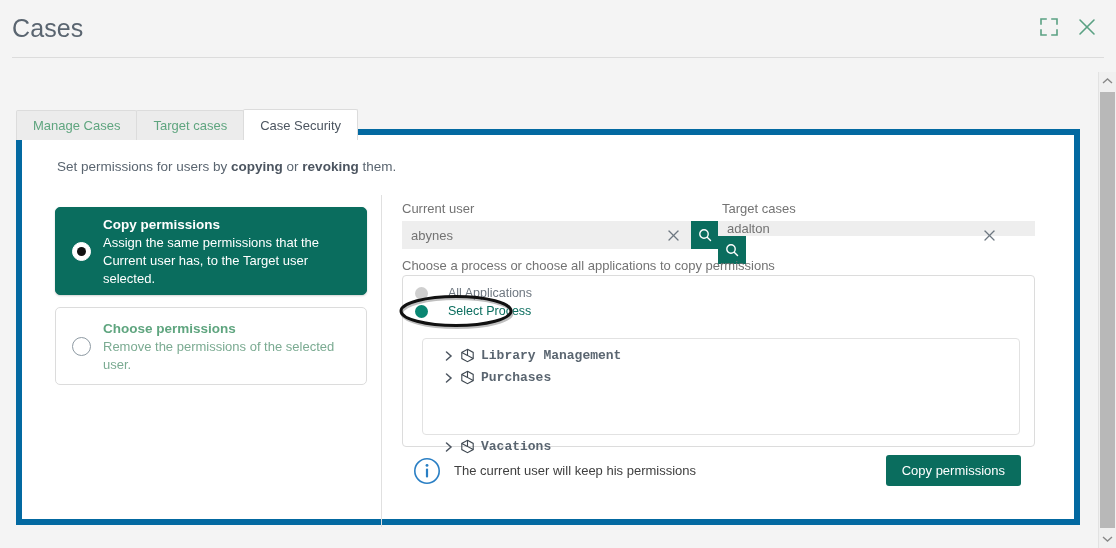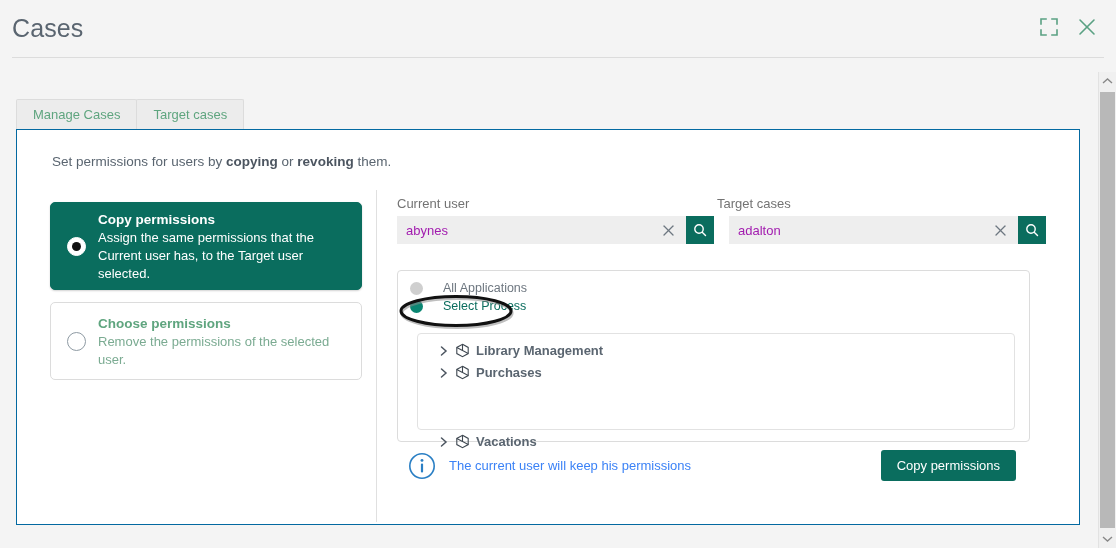--- a/index.html
+++ b/index.html
@@ -45,41 +45,41 @@
   .sb-arrow.up { top: 0; }
   .sb-arrow.down { bottom: 0; }
   .sb-arrow svg { display: block; }
   .sb-thumb {
     position: absolute; left: 1px; top: 20px; width: 15px; height: 436px;
     background: #b8b8b8; cursor: pointer;
   }
 
   
   .tabs {
-    position: absolute; left: 16px; top: 99px;
+    position: absolute; left: 16px; top: 109px;
     display: flex; align-items: flex-end; z-index: 3; text-align: center;
   }
   .tab {
     height: 30px; padding: 0 16px;
     display: flex; align-items: center;
     font-size: 13px; color: #5fa57f;
     background: #ececec; border: 1px solid #dcdcdc;
     border-bottom: none; margin-right: -1px; cursor: pointer;
     border-radius: 2px 2px 0 0;
   }
   .tab.active {
     background: #ffffff; color: #4c5560;
     height: 31px; border-color: #dcdcdc; position: relative; z-index: 2;
   }
 
   
   .card {
     position: absolute; left: 16px; top: 129px;
     width: 1064px; height: 396px;
-    background: #ffffff; border: 1px solid #0369a1;
+    background: #ffffff; border: 6px solid #0369a1;
   }
   .intro {
     position: absolute; left: 35px; top: 24px;
     font-size: 13.5px; color: #5a6570;
   }
   .intro b { font-weight: bold; color: #4c5560; }
 
   .col-divider {
     position: absolute; left: 359px; top: 60px; width: 1px; height: 332px;
     background: #e0e0e0;
@@ -122,24 +122,24 @@
     position: absolute; font-size: 13px; color: #737373;
   }
   .lbl-current { left: 0; top: 66px; }
   .lbl-target  { left: 320px; top: 66px; }
 
   .search-field {
     position: absolute; height: 28px; width: 317px;
     display: flex; align-items: stretch;
   }
   .sf-current { left: 0; top: 86px; }
-  .sf-target  { left: 332px; top: 86px; }
+  .sf-target  { left: 316px; top: 86px; flex-direction: column; }
   .sf-input {
     flex: 1 1 auto; background: #eeeeee; border: none;
-    padding: 0 20px 0 9px; font-size: 13px; color: #a21caf;
+    padding: 0 20px 0 9px; font-size: 13px; color: #737373;
     font-family: "Liberation Sans", sans-serif; outline: none;
   }
   .sf-clear {
     position: absolute; right: 34px; top: 0; height: 28px; width: 24px;
     display: flex; align-items: center; justify-content: center;
     cursor: pointer;
   }
   .sf-btn {
     flex: 0 0 28px; width: 28px; background: #0a6d5e;
     display: flex; align-items: center; justify-content: center;
@@ -175,32 +175,32 @@
   }
   .tree-item {
     position: absolute; left: 20px; display: flex; align-items: center;
     cursor: pointer;
   }
   .tree-item.i0 { top: 9px; }
   .tree-item.i1 { top: 31px; text-align: center; }
   .tree-item.i2 { top: 54px; margin-top: 46px; }
   .tw-chevron { width: 12px; height: 14px; margin-right: 5px; flex: 0 0 auto; }
   .tw-icon { width: 15px; height: 15px; margin-right: 6px; flex: 0 0 auto; }
-  .tw-label { font-size: 13px; font-weight: bold; color: #5a6570; }
+  .tw-label { font-size: 13px; font-weight: bold; color: #5a6570; font-family: Liberation Mono, monospace; }
 
   .footer-row {
     position: absolute; left: 0; top: 322px; width: 633px; height: 32px;
   }
   .info-icon {
     position: absolute; left: 11px; top: 0; width: 28px; height: 28px;
     cursor: pointer;
   }
   .info-text {
     position: absolute; left: 52px; top: 6px;
-    font-size: 13px; color: #3b82f6;
+    font-size: 13px; color: #404040;
   }
   .copy-btn {
     position: absolute; right: 14px; top: -2px;
     height: 31px; padding: 0 16px;
     background: #0a6d5e; color: #ffffff; border: none; border-radius: 3px;
     font-size: 13px; font-family: "Liberation Sans", sans-serif;
     cursor: pointer;
   }
 
   
@@ -252,20 +252,23 @@
         </svg>
     </div>
   </div>
 
   <div class="tabs">
     <div class="tab">
       <span>Manage Cases</span>
     </div>
     <div class="tab">
       <span>Target cases</span>
+    </div>
+    <div class="tab active">
+      <span>Case Security</span>
     </div>
   </div>
 
   <div class="card">
 
     <div class="intro">
       <span>Set permissions for users by </span><b>copying</b><span> or </span><b>revoking</b><span> them.</span>
     </div>
 
     <div class="col-divider"></div>
@@ -327,20 +330,21 @@
         <span class="sf-btn">
           <svg width="14" height="14" viewBox="0 0 14 14">
             <g stroke="#ffffff" stroke-width="1.4" fill="none">
               <circle cx="6" cy="6" r="4.2"></circle>
                 <path d="M9.2 9.2 L12.5 12.5" stroke-linecap="round"></path>
             </g>
           </svg>
         </span>
       </div>
 
+      <div class="fld-label choose-label">Choose a process or choose all applications to copy permissions</div>
 
       <div class="process-panel">
 
         <div class="radio-row rr-all">
           <span class="mini-radio off"></span>
           <span class="rr-label">All Applications</span>
         </div>
 
         <div class="radio-row rr-sel">
           <span class="mini-radio on"></span>

